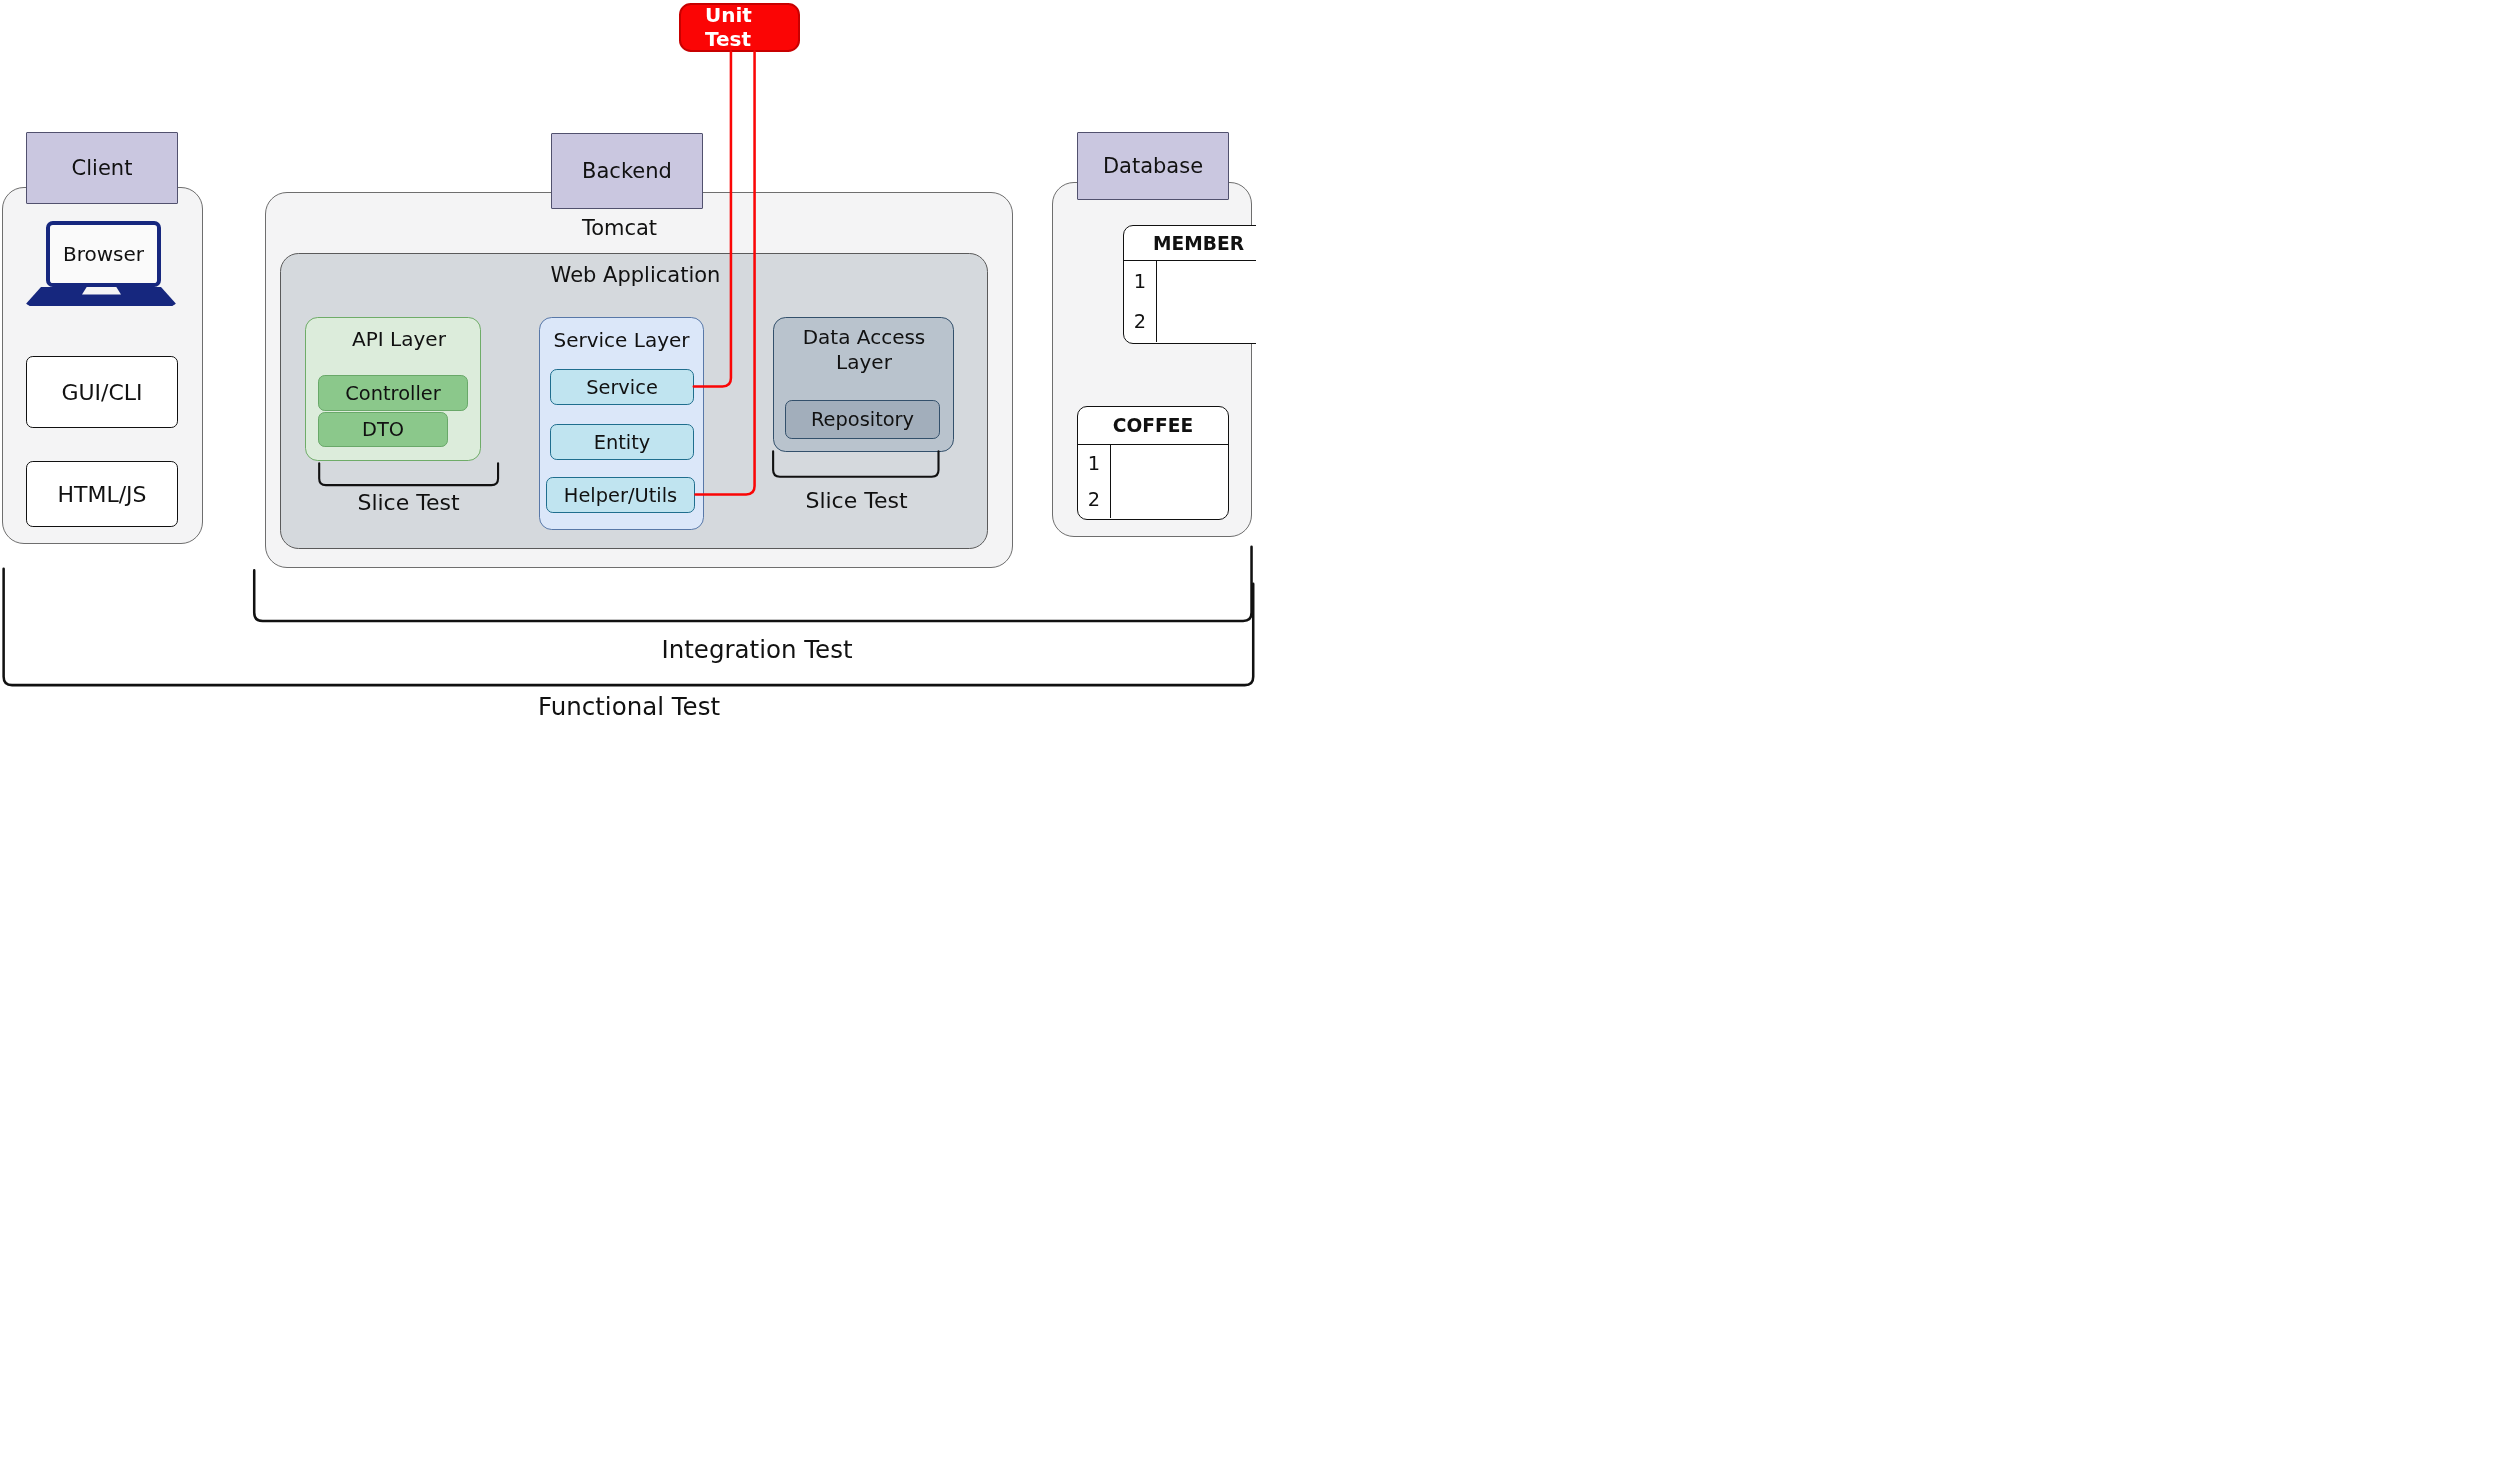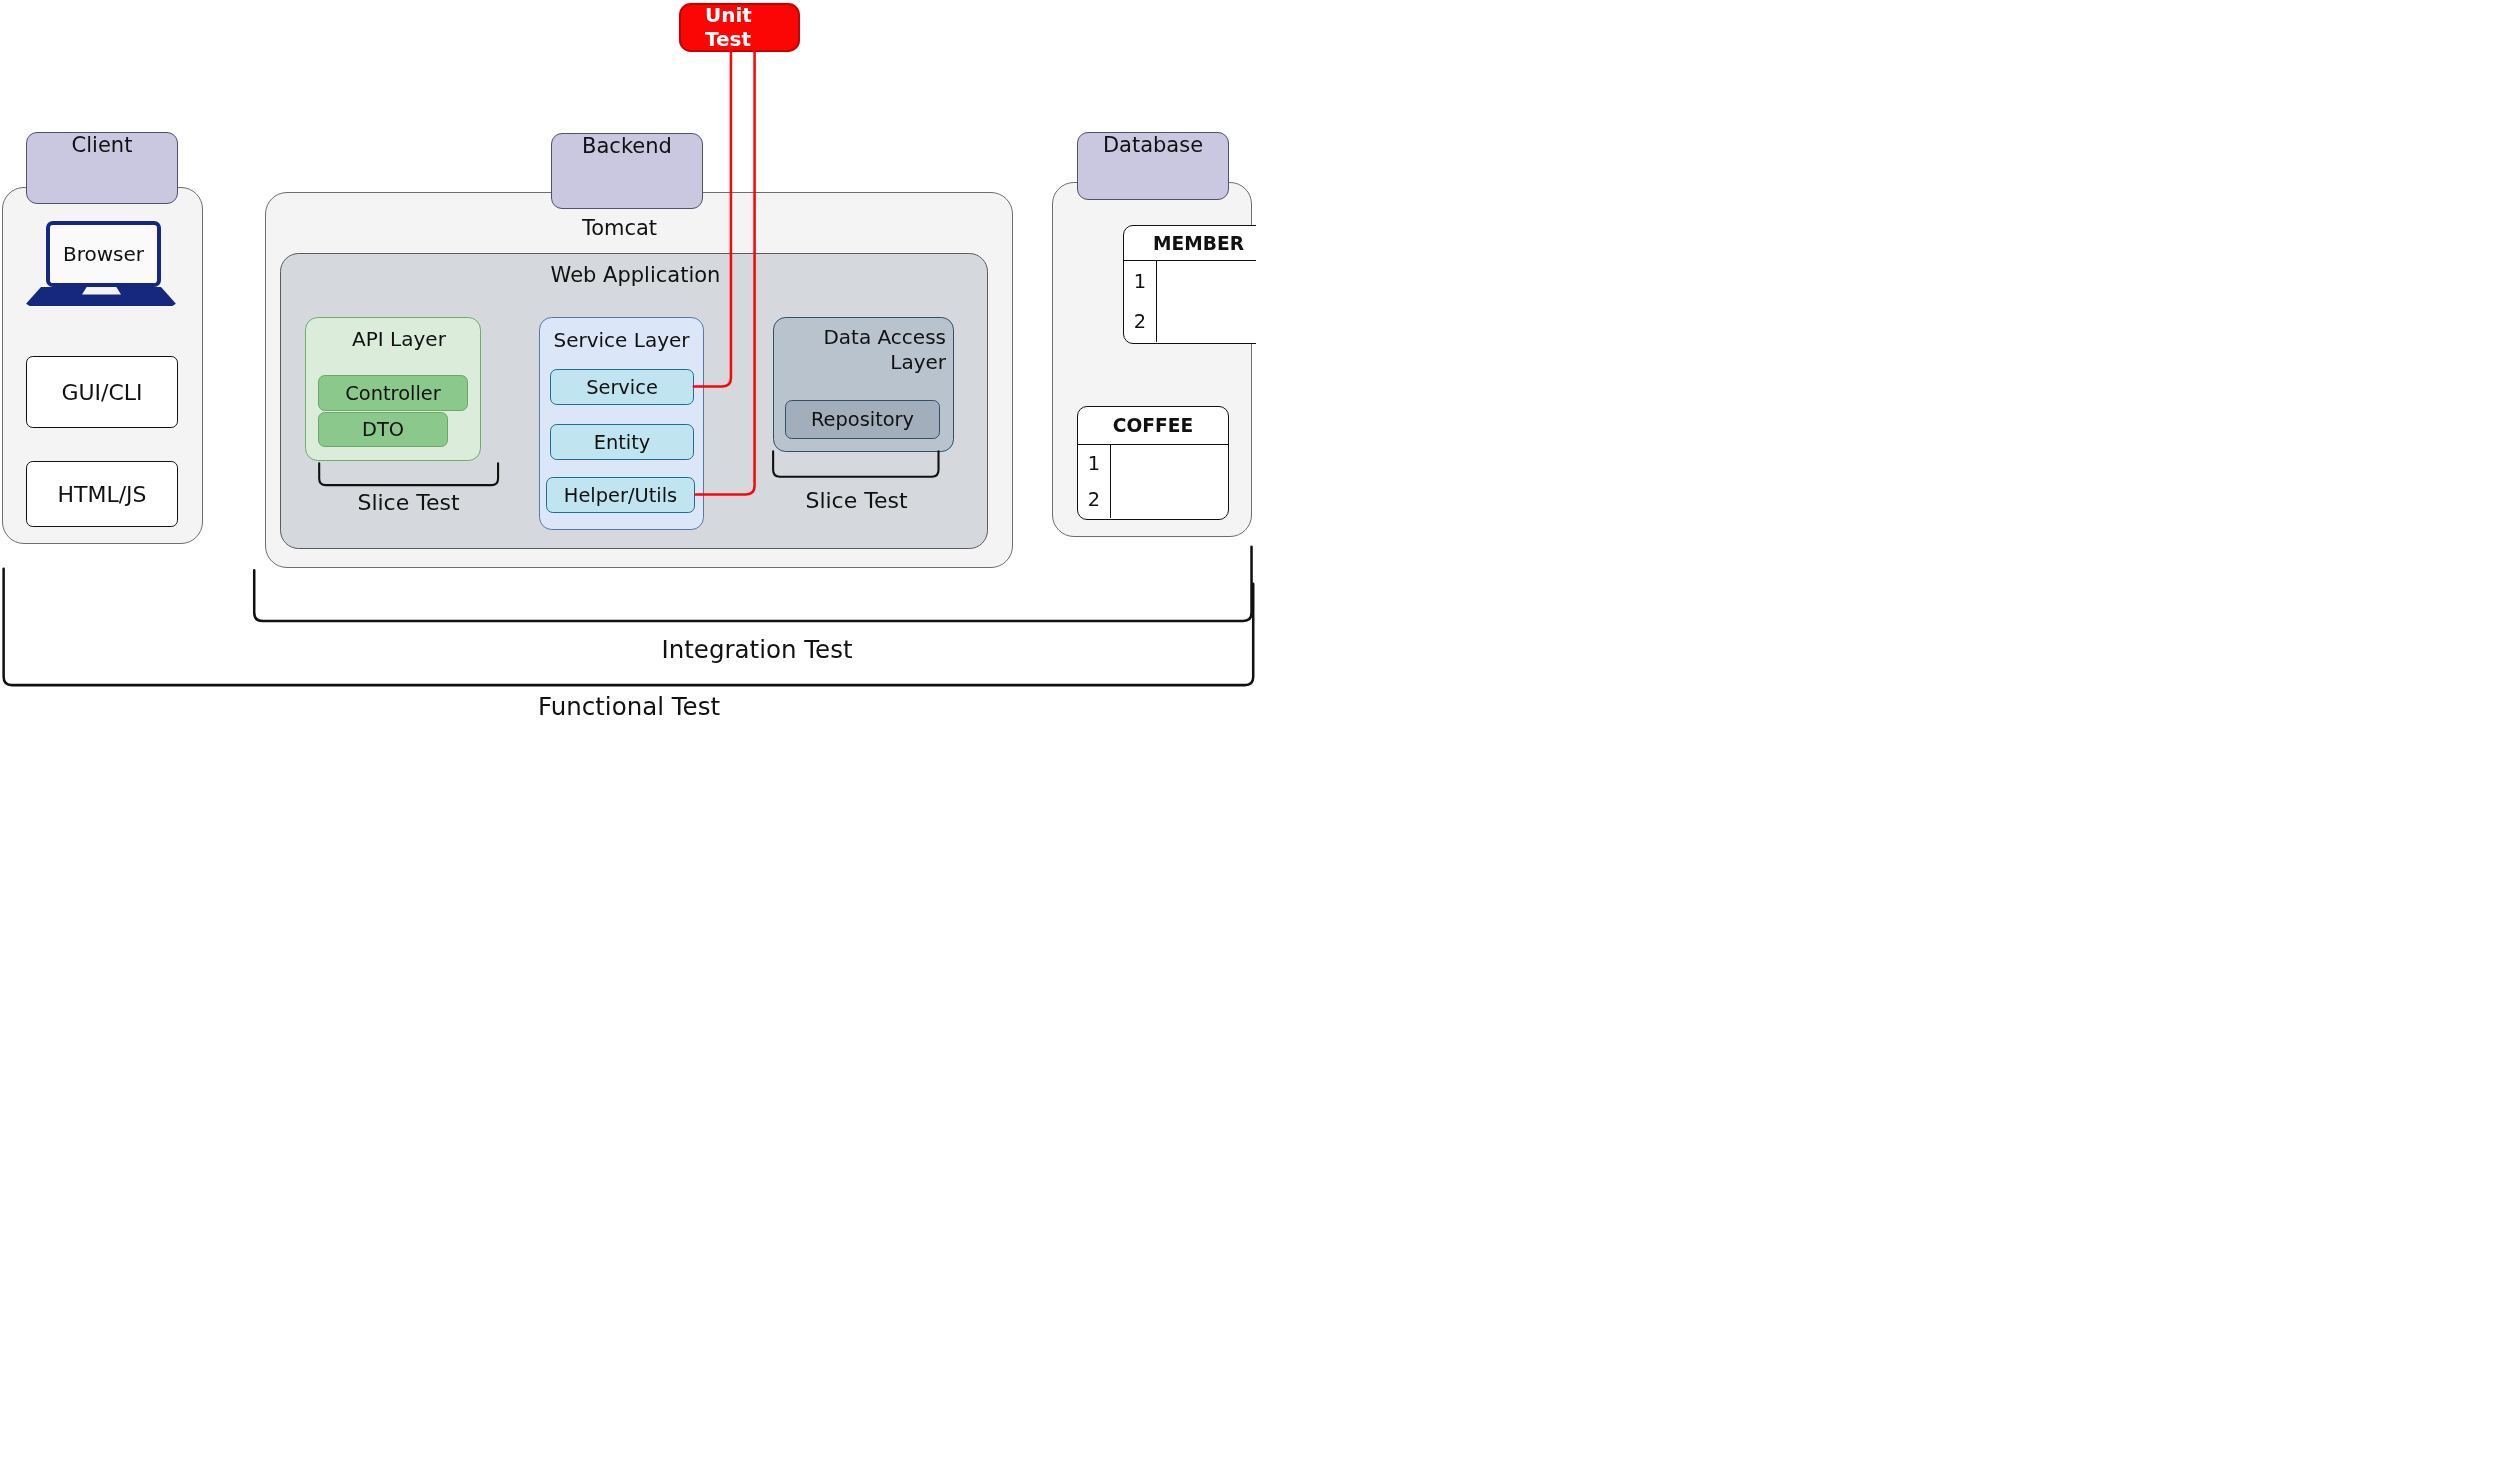--- a/index.html
+++ b/index.html
@@ -1,21 +1,21 @@
 <!DOCTYPE html>
 <html style="font-size:13.5px"><head>
 <meta charset="utf-8">
 <style>
   html,body{margin:0;padding:0;background:#ffffff;}
   body{font-family:"DejaVu Sans","Liberation Sans",sans-serif;}
   #canvas{position:relative;width:1256px;height:729px;background:#ffffff;overflow:hidden;}
   .abs{position:absolute;box-sizing:border-box;}
   .section-label{
-    background:#cac7e0;border:1.7px solid #51516e;border-radius:11px;
-    display:flex;align-items:flex-start;justify-content:center;
+    background:#cac7e0;border:1.7px solid #51516e;border-radius:1px;
+    display:flex;align-items:center;justify-content:center;
     font-size:21px;color:#111;z-index:5;
   }
   .container{
     background:#f4f4f5;border:1.7px solid #6e6e6e;border-radius:22px;z-index:1;
   }
   .ctr-title{font-size:21px;color:#111;text-align:center;z-index:3;}
   .webapp{
     background:#d5d9dd;border:1.7px solid #5a5a5a;border-radius:18.6px;z-index:2;
   }
   .layer{border-radius:12.7px;z-index:3;}
@@ -119,21 +119,21 @@
     <span>Service</span>
   </div>
   <div class="abs item svc-item" style="left:550px;top:424px;width:144px;height:36px;">
     <span>Entity</span>
   </div>
   <div class="abs item svc-item" style="left:546px;top:477px;width:149px;height:36px;">
     <span>Helper/Utils</span>
   </div>
 
   <div class="abs layer dal-layer" style="left:773px;top:317px;width:181px;height:135px;"></div>
-  <div class="abs layer-title" style="left:782px;top:325px;width:164px;z-index:4;text-align:right;"><span>Data Access Layer</span></div>
+  <div class="abs layer-title" style="left:782px;top:325px;width:164px;z-index:4;"><span>Data Access Layer</span></div>
   <div class="abs item dal-item" style="left:785px;top:400px;width:155px;height:39px;">
     <span>Repository</span>
   </div>
   <div class="abs bracket-label" style="left:772px;top:488px;width:169px;">
     <span>Slice Test</span>
   </div>
 
   <div class="abs container" style="left:1052px;top:182px;width:200px;height:355px;"></div>
   <div class="abs section-label" style="left:1077px;top:132px;width:152px;height:68px;">
     <span>Database</span>

